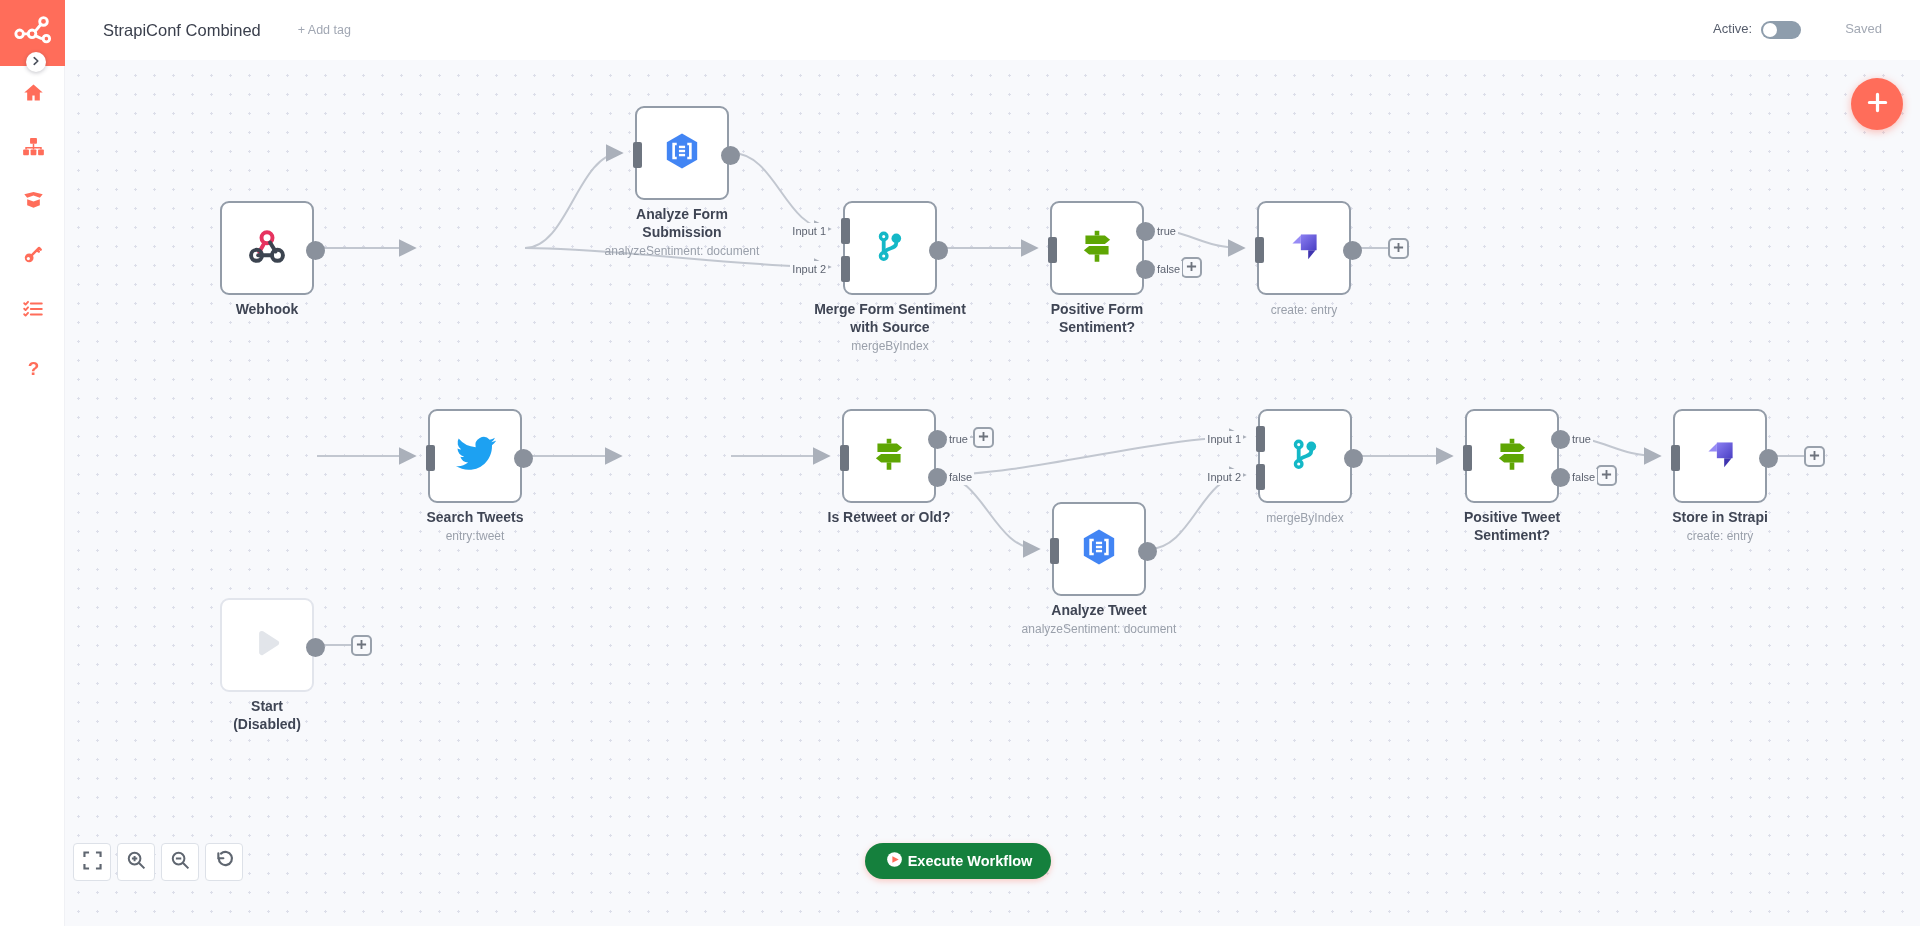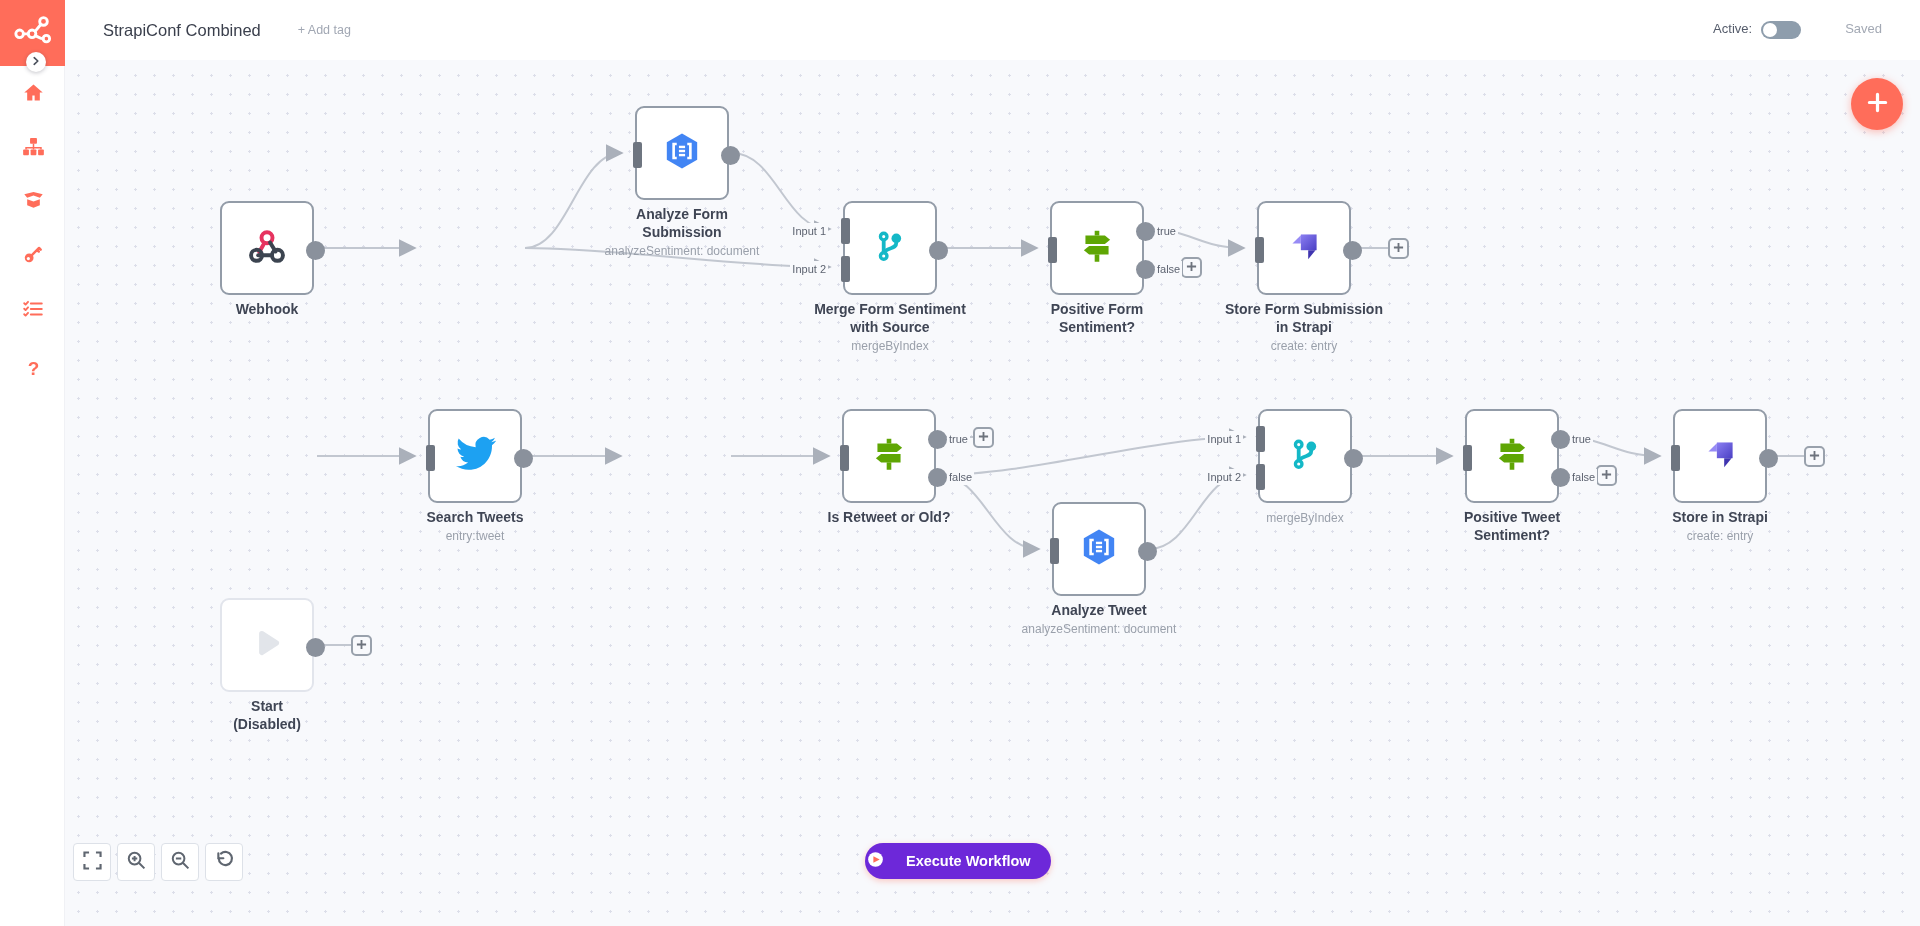--- a/index.html
+++ b/index.html
@@ -62,22 +62,22 @@
   
   .add-node-btn { position:absolute; left:1851px; top:78px; width:52px; height:52px;
     border-radius:50%; background:#ff6d5a; display:flex; align-items:center;
     justify-content:center; cursor:pointer; z-index:5;
     box-shadow:0 2px 8px rgba(255,109,90,.45); }
   .controls { position:absolute; left:73px; top:843px; display:flex; gap:6px; z-index:5; }
   .ctrl-btn { width:38px; height:38px; background:#fff; border:1px solid #dde1e8;
     border-radius:4px; display:flex; align-items:center; justify-content:center;
     cursor:pointer; }
   .execute-btn { position:absolute; left:865px; top:843px; width:186px; height:36px;
-    border-radius:18px; background:#6d28d9; color:#fff; display:flex; align-items:center;
-    gap:20px; font-size:14.5px; font-weight:700; cursor:pointer;
+    border-radius:18px; background:#15803d; color:#fff; display:flex; align-items:center;
+    justify-content:center; gap:3px; font-size:14.5px; font-weight:700; cursor:pointer;
     z-index:5; box-shadow:0 2px 6px rgba(255,109,90,.35); }
 </style>
 </head>
 <body>
 
 <div class="canvas-bg"></div>
 
 <svg id="edges">
   <defs>
     <marker id="arrow" viewBox="0 0 10 10" refX="8.5" refY="5" markerWidth="9" markerHeight="9" orient="auto">
@@ -197,22 +197,20 @@
             <linearGradient id="sg" x1="0" y1="0" x2="1" y2="1">
               <stop offset="0" stop-color="#8b7ff2"></stop>
               <stop offset="1" stop-color="#4a3fc4"></stop>
             </linearGradient>
           </defs>
           <rect x="17" y="9" width="15" height="15" fill="url(#sg)"></rect>
           <polygon points="9,17.5 17,9.8 17,17.5" fill="#978bf5"></polygon>
           <polygon points="24,24 31,24 24,32.5" fill="#3f34b0"></polygon>
         </svg></span>
       <div class="node-text">
-        <div class="node-label">Store Form Submission
-in Strapi</div>
         <div class="node-subtitle">create: entry</div>
       </div>
       <span class="port-in" style="top:34px"></span>
       <span class="port-out" style="top:37.5px"></span>
     </div>
     <div class="node" style="left: 428px; top: 409px;">
       <span class="node-icon"><svg viewBox="0 0 24 24" width="44" height="44" fill="#1da1f2">
           <path d="M23.44 4.83c-.8.37-1.66.62-2.56.73a4.5 4.5 0 0 0 1.98-2.48 8.97 8.97 0 0 1-2.85 1.09 4.49 4.49 0 0 0-7.65 4.09A12.74 12.74 0 0 1 3.1 3.57a4.49 4.49 0 0 0 1.39 5.99 4.47 4.47 0 0 1-2.03-.56v.06a4.49 4.49 0 0 0 3.6 4.4 4.52 4.52 0 0 1-2.03.08 4.49 4.49 0 0 0 4.2 3.12A9 9 0 0 1 1.6 18.6a12.7 12.7 0 0 0 6.88 2.02c8.26 0 12.78-6.84 12.78-12.77 0-.2 0-.39-.01-.58a9.13 9.13 0 0 0 2.19-2.33z"></path>
         </svg></span>
       <div class="node-text">

